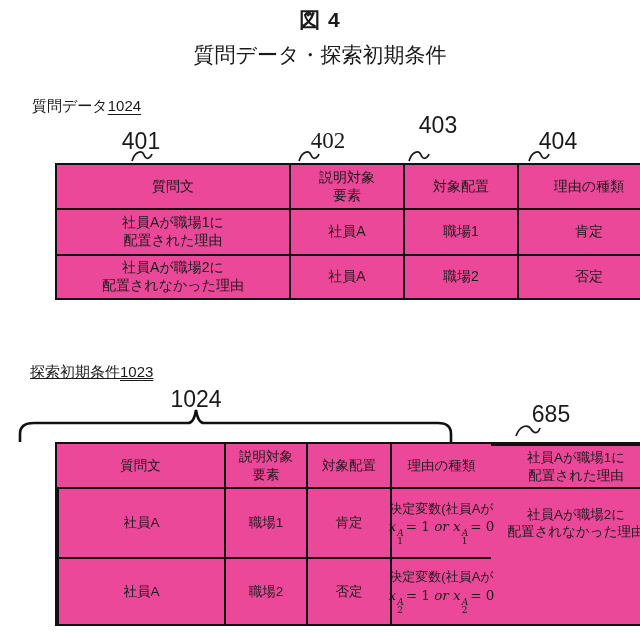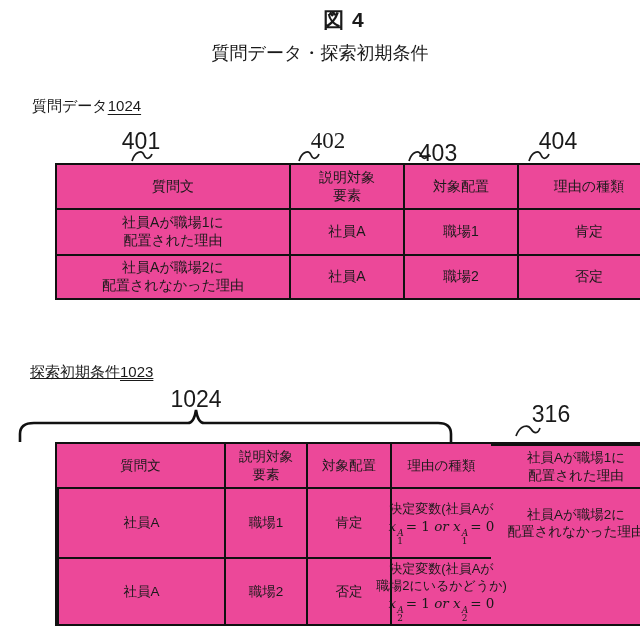--- a/index.html
+++ b/index.html
@@ -10,25 +10,24 @@
     font-family:"Liberation Sans",sans-serif;
     color:#1a1a1a;
     overflow:hidden;
   }
   .abs{position:absolute;}
   .centered{transform:translateX(-50%);}
   .fig-title{
     top:6px;left:320px;
     font-size:21px;font-weight:600;letter-spacing:1px;
     white-space:nowrap;
-    margin-left:24px;
   }
   .fig-subtitle{
     top:41px;left:320px;
-    font-size:18px;font-weight:500;
+    font-size:21px;font-weight:500;
     white-space:nowrap;
   }
   .sec-label{
     font-size:15px;font-weight:500;white-space:nowrap;text-align:right;
   }
   .sec-label .refnum{
     text-decoration:underline;
     text-underline-offset:3px;
   }
   .callout{
@@ -89,21 +88,21 @@
 
 <div class="abs centered fig-title">図 4</div>
 <div class="abs centered fig-subtitle">質問データ・探索初期条件</div>
 
 <div class="abs sec-label" style="left:32px;top:97px;">
   <span>質問データ</span><span class="refnum">1024</span>
 </div>
 
 <div class="abs centered callout" style="left:141px;top:128px;">401</div>
 <div class="abs centered callout" style="left:328px;top:128px;font-family:Liberation Serif, serif;">402</div>
-<div class="abs centered callout" style="left:438px;top:140px;text-align:center;">403</div>
+<div class="abs centered callout" style="left:438px;top:112px;text-align:center;">403</div>
 <div class="abs centered callout" style="left:558px;top:128px;">404</div>
 
 <svg class="abs leader" style="left:131px;top:149px;" width="22" height="13" viewBox="0 0 22 13">
     <path d="M1,12 C4,2 11,1 13,6 S19,10 21,5" fill="none" stroke="#1a1a1a" stroke-width="1.7"></path>
   </svg>
 <svg class="abs leader" style="left:298px;top:149px;" width="22" height="13" viewBox="0 0 22 13">
     <path d="M1,12 C4,2 11,1 13,6 S19,10 21,5" fill="none" stroke="#1a1a1a" stroke-width="1.7"></path>
   </svg>
 <svg class="abs leader" style="left:408px;top:149px;" width="22" height="13" viewBox="0 0 22 13">
     <path d="M1,12 C4,2 11,1 13,6 S19,10 21,5" fill="none" stroke="#1a1a1a" stroke-width="1.7"></path>
@@ -134,21 +133,21 @@
 
 <div class="abs sec-label" style="left:30px;top:363px;text-decoration:underline;">
   <span>探索初期条件</span><span class="refnum">1023</span>
 </div>
 
 <div class="abs centered callout" style="left:196px;top:386px;">1024</div>
 <svg class="abs" style="left:18px;top:406px;" width="436" height="37" viewBox="0 0 436 37">
   <path d="M2,36 L2,28 Q2,17 16,17 L170,17 Q176,17 178,4 Q180,17 186,17 L420,17 Q433,17 433,28 L433,36" fill="none" stroke="#111" stroke-width="2.6"></path>
 </svg>
 
-<div class="abs centered callout" style="left:551px;top:401px;">316</div>
+<div class="abs centered callout" style="left:551px;top:401px;">685</div>
 <svg class="abs leader" style="left:515px;top:423px;" width="26" height="14" viewBox="0 0 26 14">
     <path d="M1,13 C5,2 13,1 16,6 S23,11 25,5" fill="none" stroke="#1a1a1a" stroke-width="1.7"></path>
   </svg>
 
 <div class="tbl t2">
   <div class="cell r0 c0">質問文</div>
   <div class="cell r0">説明対象
 要素</div>
   <div class="cell r0">対象配置</div>
   <div class="cell r0">理由の種類</div>
@@ -169,21 +168,20 @@
         </span><span>= 0</span></span>
   </div>
 
   <div class="cell c0">社員Aが職場2に
 配置されなかった理由</div>
   <div class="cell">社員A</div>
   <div class="cell">職場2</div>
   <div class="cell">否定</div>
   <div class="cell init-cell">
     <span class="txtline">決定変数(社員Aが</span>
-    <span class="txtline">職場2にいるかどうか)</span>
     <span class="mathline"><i>x</i><span class="ss">
           <span class="s-top">A</span>
           <span class="s-bot">2</span>
         </span><span>= 1</span> <i>or</i> <i>x</i><span class="ss">
           <span class="s-top">A</span>
           <span class="s-bot">2</span>
         </span><span>= 0</span></span>
   </div>
 </div>
 

